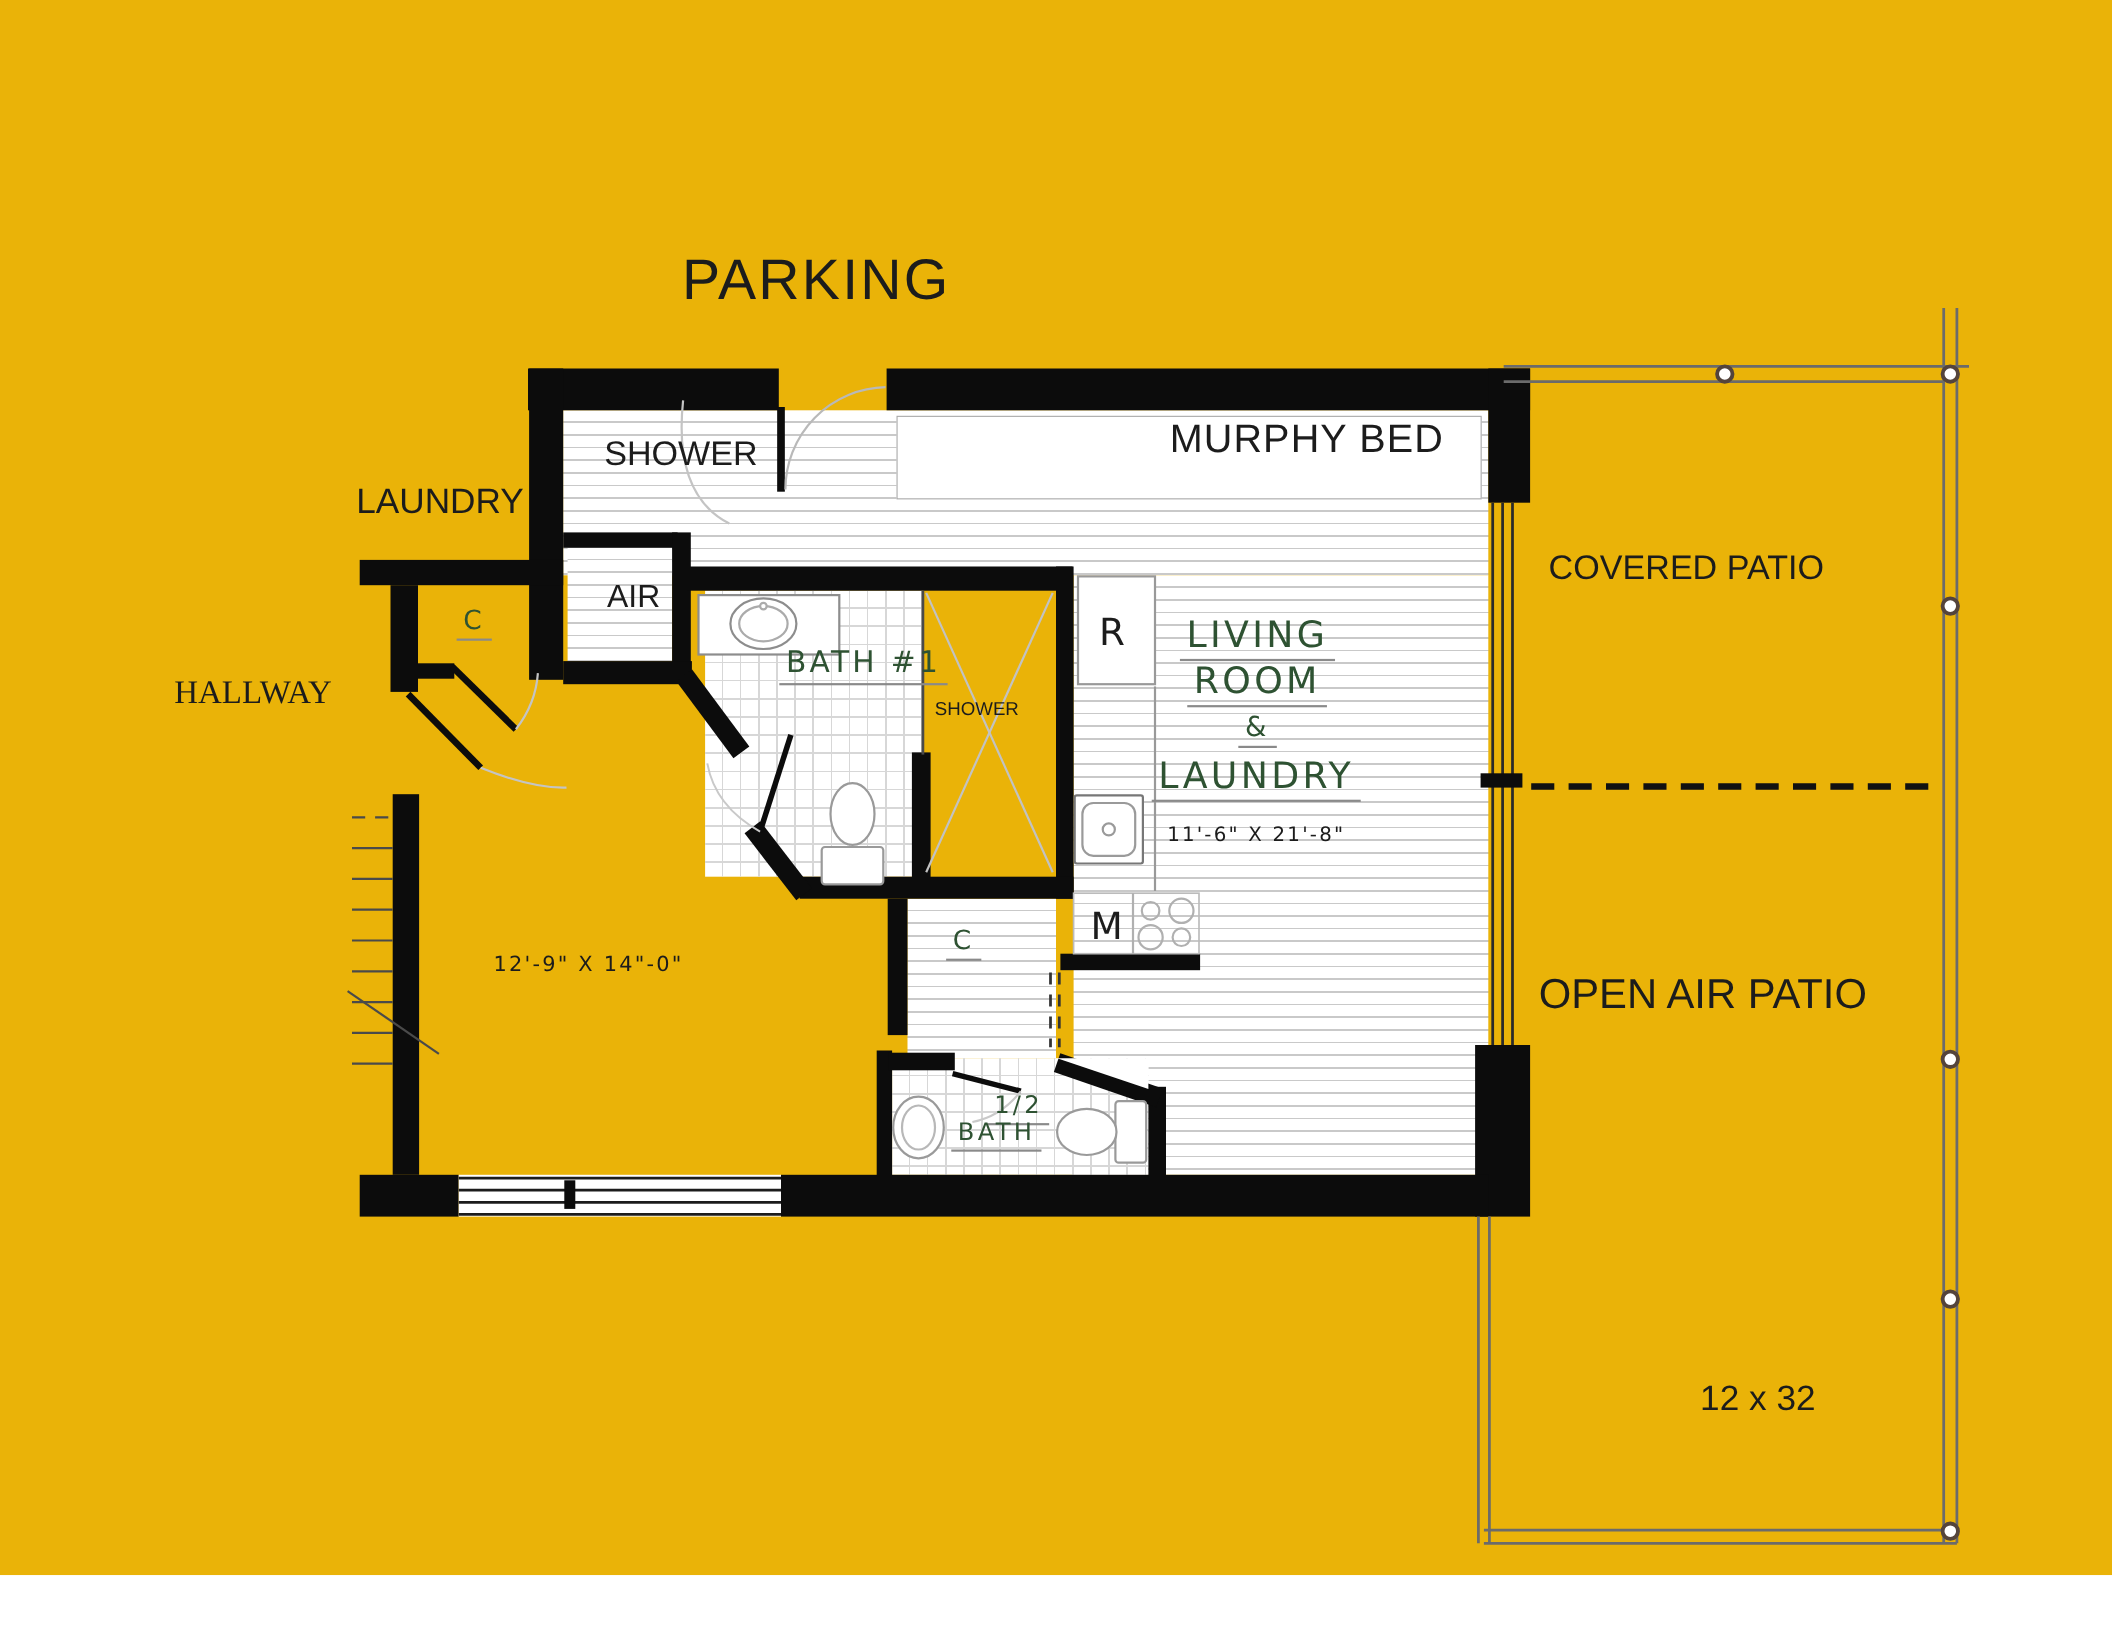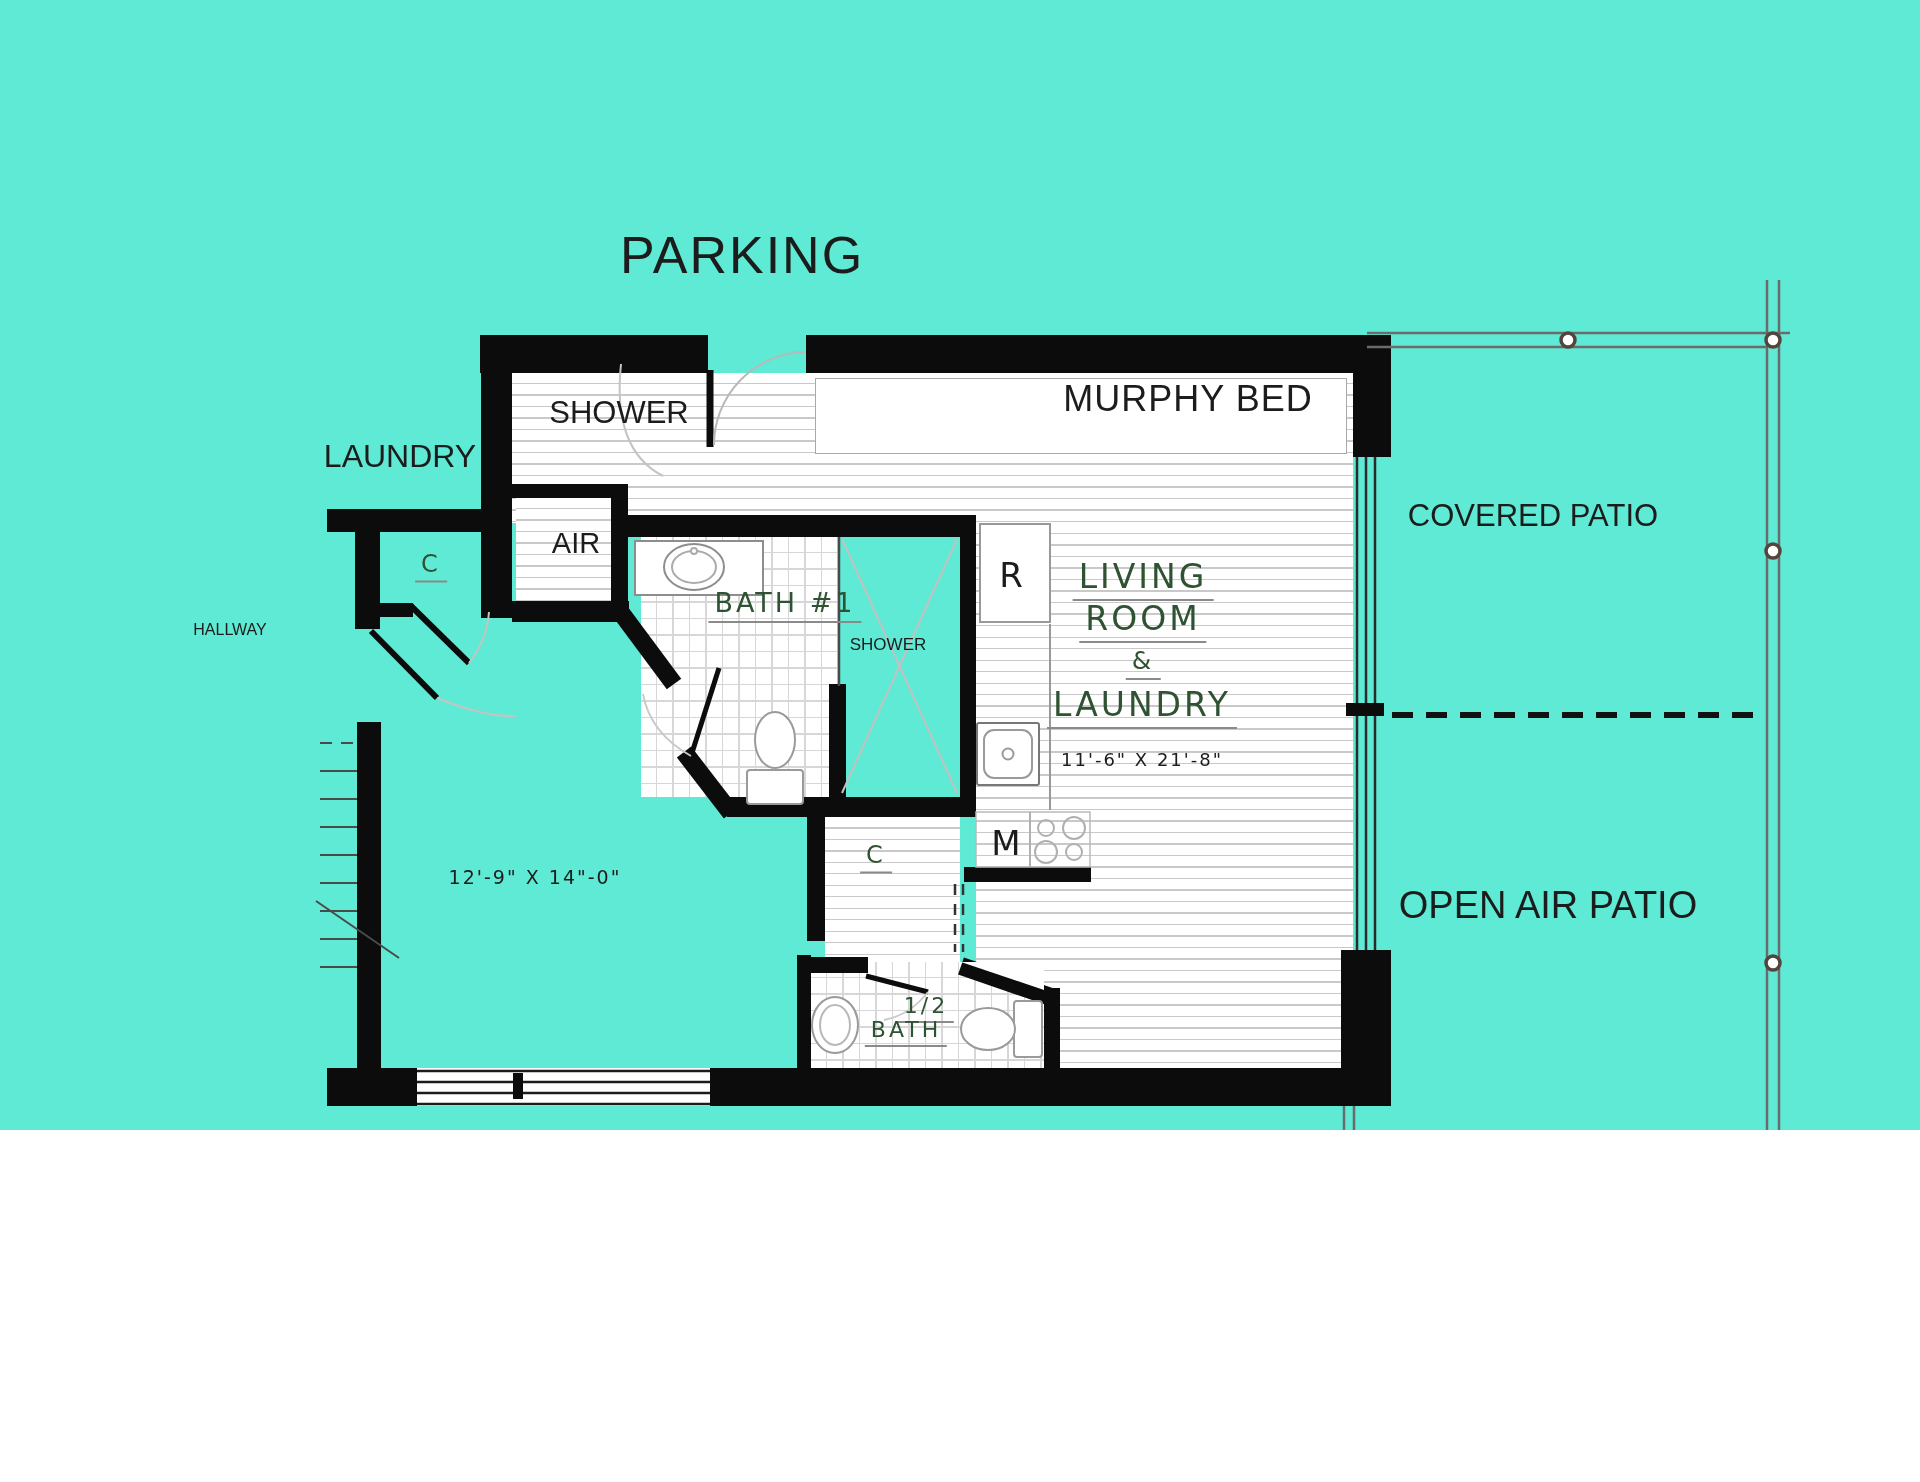--- a/index.html
+++ b/index.html
@@ -1,16 +1,16 @@
 <!DOCTYPE html>
 <html><head>
 <meta charset="utf-8">
 <style>
   html,body{margin:0;padding:0;background:#ffffff;}
-  #plan{position:relative;width:1920px;height:1130px;background:#5eead4;overflow:hidden;
+  #plan{position:relative;width:1920px;height:1432px;background:#eab308;overflow:hidden;
         font-family:"Liberation Sans",sans-serif;}
   .wall{position:absolute;background:#0c0c0c;}
   .lines{position:absolute;background:repeating-linear-gradient(180deg,#ffffff 0px,#ffffff 10px,#c9c9c9 10px,#c9c9c9 11.5px);}
   .grid{position:absolute;background-color:#fff;
         background-image:repeating-linear-gradient(180deg,transparent 0 15px,#d7d7d7 15px 16.5px),
                          repeating-linear-gradient(90deg,transparent 0 15px,#d7d7d7 15px 16.5px);}
   .whitebox{position:absolute;background:#fff;}
   .lbl{position:absolute;transform:translate(-50%,-50%);color:#1c1c1c;white-space:nowrap;}
   .hand{font-family:"DejaVu Sans",sans-serif;letter-spacing:2px;}
   .green{position:absolute;transform:translate(-50%,-50%);color:#2e5232;
@@ -195,21 +195,21 @@
     </g>
 
     <line x1="1392" y1="715" x2="1762" y2="715" stroke="#111" stroke-width="6" stroke-dasharray="21 13"></line>
   </svg>
 
   <div class="lbl" style="left:742px;top:255px;font-size:52px;letter-spacing:2px;">PARKING</div>
 
   <div class="lbl" style="left:400px;top:456px;font-size:32px;">LAUNDRY</div>
   <div class="lbl" style="left:619px;top:413px;font-size:31px;">SHOWER</div>
   <div class="lbl" style="left:576px;top:543px;font-size:29px;">AIR</div>
-  <div class="lbl" style="left:230px;top:630px;font-size:16px;">HALLWAY</div>
+  <div class="lbl" style="left:230px;top:630px;font-size:30px;font-family:Liberation Serif, serif;">HALLWAY</div>
   <div class="lbl" style="left:1188px;top:399px;font-size:36px;letter-spacing:1px;">MURPHY BED</div>
   <div class="lbl" style="left:888px;top:645px;font-size:17px;">SHOWER</div>
   <div class="lbl" style="left:1533px;top:516px;font-size:31px;">COVERED PATIO</div>
   <div class="lbl" style="left:1548px;top:905px;font-size:38px;">OPEN AIR PATIO</div>
   <div class="lbl" style="left:1598px;top:1271px;font-size:32px;">12 x 32</div>
 
   <div class="green" style="left:431px;top:566px;font-size:24px;">C</div>
   <div class="green" style="left:876px;top:857px;font-size:24px;">C</div>
   <div class="green" style="left:785px;top:605px;font-size:27px;">BATH #1</div>
   <div class="green" style="left:1143px;top:579px;font-size:33px;">LIVING</div>

